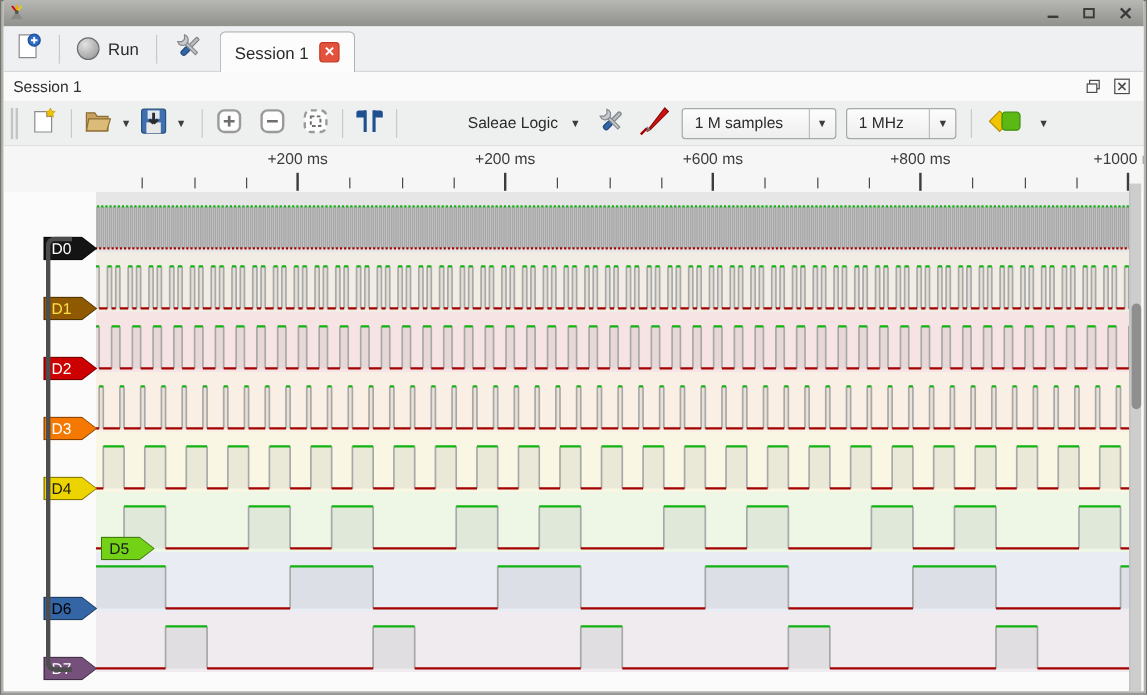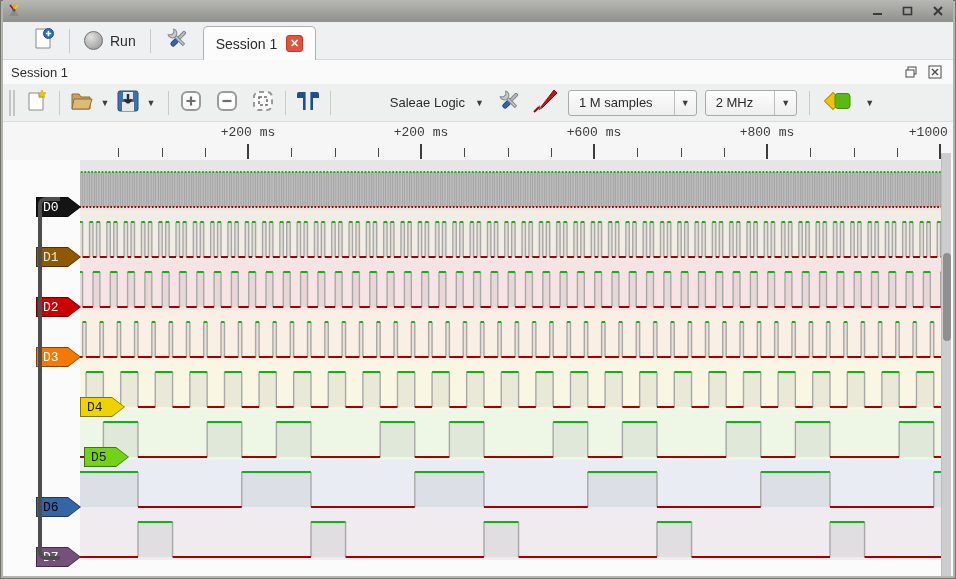--- a/index.html
+++ b/index.html
@@ -18,21 +18,21 @@
   }
   .titlebar .title{
     position:absolute; left:0; right:0; text-align:center;
     font-size:13px; font-weight:bold; color:#fcfcfc; text-shadow:0 1px 1px rgba(0,0,0,.25);
   }
   .app-icon{ width:16px; height:16px; display:inline-block; z-index:2; }
   .win-controls{ margin-left:auto; display:flex; gap:14px; z-index:2; padding-right:4px; }
   .win-btn{ width:16px; height:14px; display:flex; align-items:center; justify-content:center; color:#3a3a3a; font-size:12px; font-weight:bold; cursor:default;}
   
   .main-toolbar{
-    height:38px; background:#eff0f1; display:flex; align-items:center; padding:0 24px;
+    height:38px; background:#eff0f1; display:flex; align-items:center; padding:0 4px;
     border-bottom:1px solid #d8d8d8; position:relative;
   }
   .tb-btn{ height:30px; min-width:30px; border:none; background:transparent; display:flex; align-items:center; gap:7px; padding:0 6px; font-size:14px; color:#2b2b2b; font-family:inherit;}
   .tb-sep{ width:1px; height:24px; background:#c9c9c9; margin:0 8px; }
   .run-circle{ width:19px; height:19px; border-radius:50%; border:1px solid #6f6f6f;
     background:radial-gradient(circle at 35% 30%, #e2e2e2, #8f8f8f); }
   .tab{
     align-self:flex-end; height:34px; margin-left:6px; margin-bottom:-1px;
     background:#fcfcfc; border:1px solid #b0b0b0; border-bottom:none; border-radius:5px 5px 0 0;
     display:flex; align-items:center; gap:9px; padding:0 12px; font-size:14px; color:#2b2b2b; z-index:3;
@@ -54,21 +54,21 @@
   .combo{
     height:26px; border:1px solid #a9a9a9; border-radius:3px; background:linear-gradient(#fdfdfd,#eeeeee);
     display:flex; align-items:center; font-size:13px; color:#2b2b2b; margin:0 4px;gap:11px;
   }
   .combo .lbl{ padding:0 10px; }
   .combo .dd{ width:22px; align-self:stretch; border-left:1px solid #bdbdbd; display:flex; align-items:center; justify-content:center; font-size:9px; color:#3c3c3c;}
   .combo-flat{ display:flex; align-items:center; height:28px; margin:0 6px; font-size:13px; color:#2b2b2b; background:transparent; border:none; font-family:inherit;}
   .combo-flat .lbl{ padding:0 10px 0 14px; min-width:130px; text-align:right;}
   .combo-flat .dd{ font-size:9px; color:#3c3c3c; padding-right:6px;}
   
-  .trace-view{ position:relative; height:454px; background:#fbfbfb; overflow:hidden;font-family:Liberation Mono, monospace; }
+  .trace-view{ position:relative; height:454px; background:#fbfbfb; overflow:hidden; }
   .ruler{ position:absolute; top:0; left:0; right:0; height:38px; background:#f6f6f6; }
   .ruler .rlabel{ position:absolute; top:3px; transform:translateX(-50%); font-size:13px; color:#3c3c3c; white-space:nowrap; }
   .ruler .maj{ position:absolute; top:22px; width:2px; height:15px; background:#3c3c3c; }
   .ruler .min{ position:absolute; top:26px; width:1px; height:9px; background:#4a4a4a; }
   .rows{ position:absolute; left:77px; top:38px; width:861px; height:400px; }
   .row-bg{ position:absolute; left:0; width:100%; height:50px; }
   #wave{ position:absolute; left:77px; top:38px; }
   .tag{ position:absolute; left:33px; width:45px; height:20px;
         clip-path:polygon(0 0, calc(100% - 13px) 0, 100% 50%, calc(100% - 13px) 100%, 0 100%); }
   .tag .in{ position:absolute; inset:1px; clip-path:polygon(0 0, calc(100% - 12px) 0, 100% 50%, calc(100% - 12px) 100%, 0 100%);
@@ -263,21 +263,21 @@
           <polygon points="9,17 12,20 9,21.5" fill="#7a7a7a"></polygon>
           <path d="M9 19 L4 24" stroke="#a40000" stroke-width="2"></path>
         </svg>
       </span>
     </button>
     <div class="combo">
       <span class="lbl">1 M samples</span>
       <span class="dd">▼</span>
     </div>
     <div class="combo">
-      <span class="lbl">2 MHz</span>
+      <span class="lbl">1 MHz</span>
       <span class="dd">▼</span>
     </div>
     <span class="tb-sep"></span>
     <button class="tb-btn">
       <span>
         <svg width="34" height="22" viewBox="0 0 34 22">
           <rect x="3" y="5" width="12" height="12" transform="rotate(45 9 11)" fill="#f0c400" stroke="#b68f00"></rect>
           <rect x="11" y="3.5" width="15" height="15" rx="3" fill="#5cb812" stroke="#3e8e0c"></rect>
         </svg>
       </span>
@@ -355,29 +355,29 @@
         <path d="M57.97 362H92.57V397H57.97ZM230.97 362H265.57V397H230.97ZM403.97 362H438.57V397H403.97ZM576.97 362H611.57V397H576.97ZM749.97 362H784.57V397H749.97Z" fill="rgba(110,110,110,0.10)" stroke="none"></path>
         <path d="M57.97 362V397M92.57 362V397M230.97 362V397M265.57 362V397M403.97 362V397M438.57 362V397M576.97 362V397M611.57 362V397M749.97 362V397M784.57 362V397" fill="none" stroke="#a8a8a8" stroke-width="1.4"></path>
         <path d="M0.02 397H57.97M92.57 397H230.97M265.57 397H403.97M438.57 397H576.97M611.57 397H749.97M784.57 397H861.04" fill="none" stroke="#a40000" stroke-width="2"></path>
         <path d="M57.97 362H92.57M230.97 362H265.57M403.97 362H438.57M576.97 362H611.57M749.97 362H784.57" fill="none" stroke="#12b212" stroke-width="2"></path>
       </svg>
     <div id="tags">
         <div class="tag" style="top: 75px; background: rgb(11, 11, 11);">
           <div class="in" style="background: rgb(20, 20, 20); color: rgb(255, 255, 255);">D0</div>
         </div>
         <div class="tag" style="top: 125px; background: rgb(79, 49, 1);">
-          <div class="in" style="background: rgb(143, 89, 2); color: #e5e5e5;">D1</div>
+          <div class="in" style="background: rgb(143, 89, 2); color: #fde047;">D1</div>
         </div>
         <div class="tag" style="top: 175px; background: rgb(112, 0, 0);">
           <div class="in" style="background: rgb(204, 0, 0); color: rgb(255, 255, 255);">D2</div>
         </div>
         <div class="tag" style="top: 225px; background: rgb(135, 67, 0);">
           <div class="in" style="background: rgb(245, 121, 0); color: rgb(255, 255, 255);">D3</div>
         </div>
-        <div class="tag" style="top: 275px; background: rgb(130, 117, 0); margin-left: 44px;">
+        <div class="tag" style="top: 275px; background: rgb(130, 117, 0);">
           <div class="in" style="background: rgb(237, 212, 0); color: rgb(26, 26, 26);">D4</div>
         </div>
         <div class="tag" style="top: 325px; background: rgb(63, 116, 12); margin-left: 48px;">
           <div class="in" style="background: rgb(115, 210, 22); color: rgb(26, 26, 26);">D5</div>
         </div>
         <div class="tag" style="top: 375px; background: rgb(29, 56, 90);">
           <div class="in" style="background: rgb(52, 101, 164); color: #000000;">D6</div>
         </div>
         <div class="tag" style="top: 425px; background: rgb(64, 44, 68);">
           <div class="in" style="background: rgb(117, 80, 123); color: rgb(255, 255, 255);">D7</div>

